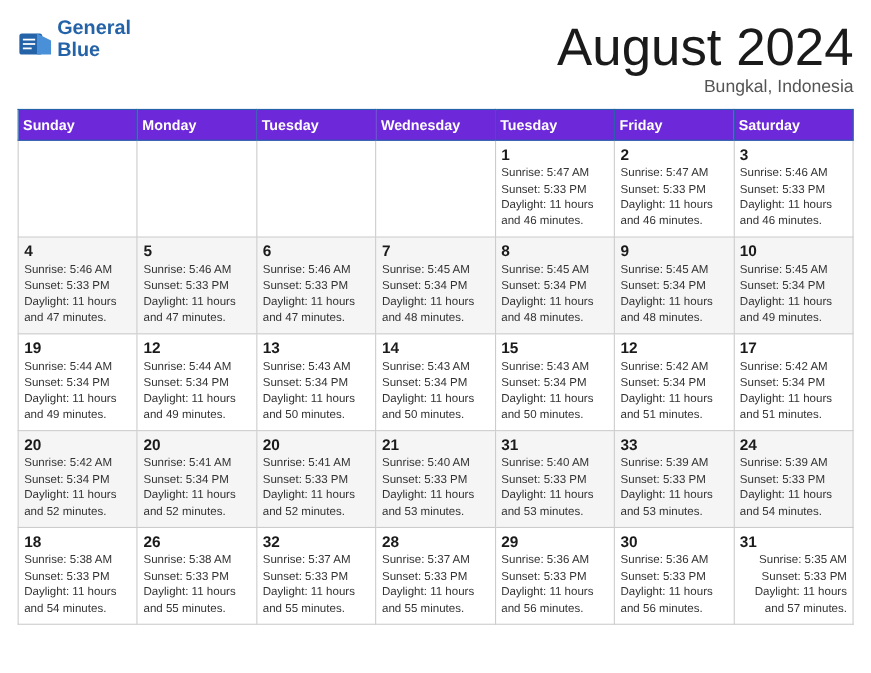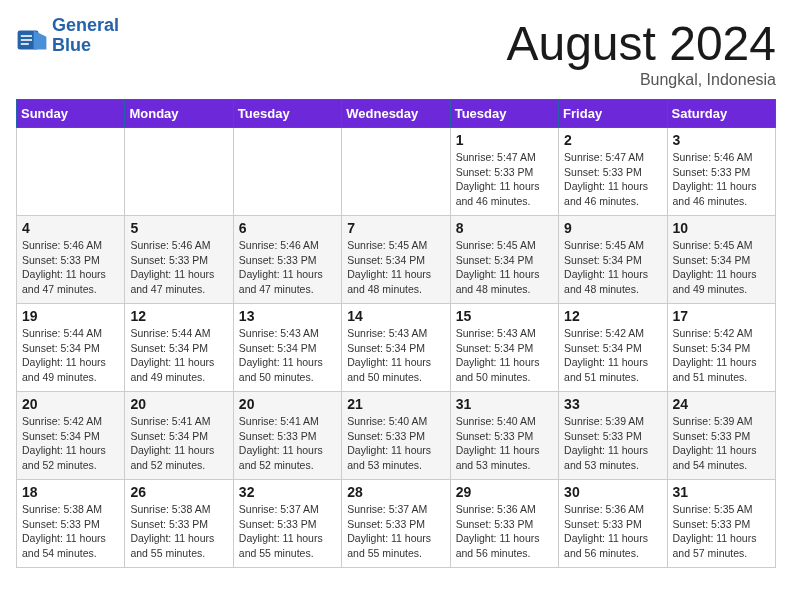--- a/index.html
+++ b/index.html
@@ -342,20 +342,20 @@
         </td>
         <td>
           <span class="day-number">30</span>
           <div class="day-info" style="white-space: pre-line;">Sunrise: 5:36 AM
 Sunset: 5:33 PM
 Daylight: 11 hours
 and 56 minutes.</div>
         </td>
         <td>
           <span class="day-number">31</span>
-          <div class="day-info" style="white-space: pre-line;">Sunrise: 5:35 AM
+          <div class="day-info" style="white-space: pre-line; text-align: right;">Sunrise: 5:35 AM
 Sunset: 5:33 PM
 Daylight: 11 hours
 and 57 minutes.</div>
         </td>
       </tr>
     </tbody>
 </table>
 
 </body></html>

